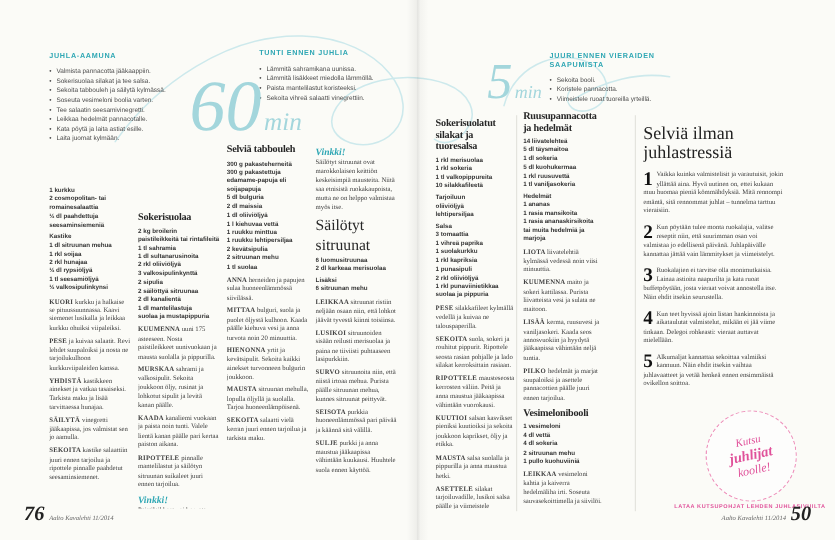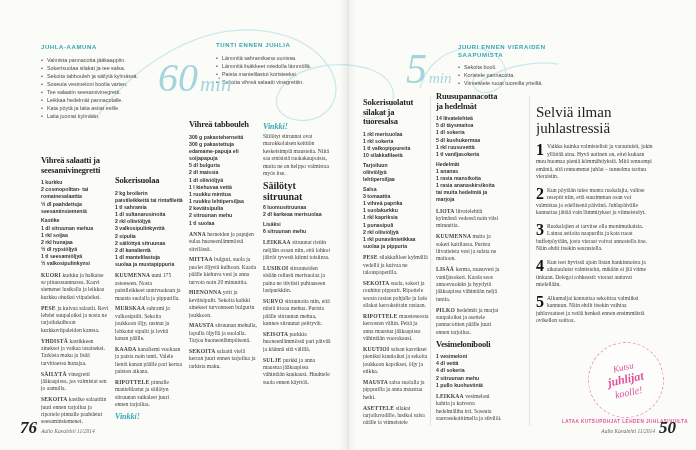--- a/index.html
+++ b/index.html
@@ -13,33 +13,33 @@
     background:linear-gradient(90deg,rgba(0,0,0,0) 0%,rgba(0,0,0,.05) 45%,rgba(0,0,0,.09) 50%,rgba(0,0,0,.03) 62%,rgba(0,0,0,0) 100%)}
   .vrule{position:absolute;width:1px;background:#e4e4de}
 
   .kicker{font-family:"Liberation Sans",sans-serif;font-weight:700;font-size:6px;
     letter-spacing:.6px;color:#2fa7b4;margin-bottom:4px;line-height:1.25}
   .tasks div{position:relative;padding-left:6px;font-family:"Liberation Sans",sans-serif;
     font-size:5.4px;line-height:1.5;color:#4b4b4b}
   .tasks div::before{content:"•";position:absolute;left:0;top:0}
 
   .bigtime{color:#a3d6dc;font-style:italic;line-height:1;display:flex;align-items:baseline;white-space:nowrap}
-  .bignum60{font-size:40px}.bigunit60{font-size:21px;margin-left:2px}
+  .bignum60{font-size:60px}.bigunit60{font-size:21px;margin-left:2px}
   .bignum5{font-size:42px}.bigunit5{font-size:15px;margin-left:2px}
 
   .col{position:absolute;overflow:hidden}
   .rtitle{font-weight:700;font-size:8.5px;letter-spacing:-.2px;line-height:1.12;color:#262626;margin-bottom:4px}
   .ing{margin-bottom:4px}
   .ing div{font-family:"Liberation Sans",sans-serif;font-weight:700;font-size:5.2px;line-height:1.38;color:#333}
   .ing div.sub{margin-top:2.5px}
   .steps div{font-size:5.6px;line-height:1.32;margin-bottom:3.5px;color:#404040}
   .steps b{letter-spacing:.2px}
   .tiplabel{color:#2fa7b4;font-weight:700;font-style:italic;font-size:8px;margin:2px 0}
   .tiptext{font-size:5.6px;line-height:1.32;color:#404040;margin-bottom:3px}
-  .subtitle{font-weight:700;font-size:10px;margin:2px 0;color:#262626}
+  .subtitle{font-weight:400;font-size:13px;margin:2px 0;color:#262626}
 
   .sb-title{font-weight:400;font-size:15px;line-height:1.08;color:#222;margin-bottom:7px}
   .tips .tip{font-size:5.6px;line-height:1.34;margin-bottom:6px;color:#404040;overflow:hidden}
   .tips .tipnum{float:left;font-family:"Liberation Serif",serif;font-size:16px;font-weight:700;
     line-height:.8;margin:1px 3px 0 0;color:#111}
 
   .stamp{position:absolute;width:76px;height:76px;border:1px dashed #ee93bd;border-radius:50%;
     transform:rotate(-12deg);display:flex;flex-direction:column;align-items:center;justify-content:center;
     color:#e0519a;font-style:italic;text-align:center;background:rgba(255,255,255,.6)}
   .stamp .s1{font-size:9px}.stamp .s2{font-size:12px;font-weight:700}.stamp .s3{font-size:10px}
@@ -101,21 +101,20 @@
   <div class="abs" style="left:458px;top:44px;width:104px">
     <div class="kicker">JUURI ENNEN VIERAIDEN SAAPUMISTA</div>
     <div class="tasks">
         <div>Sekoita booli.</div>
         <div>Koristele pannacotta.</div>
         <div>Viimeistele ruoat tuoreilla yrteillä.</div>
       </div>
   </div>
 
   <div class="col" style="left:41px;top:156px;width:68px;height:268px">
-    <div class="rtitle">Vihreä salaatti ja seesamivinegretti</div>
     <div class="ing">
         <div>1 kurkku</div>
         <div>2 cosmopolitan- tai romainesalaattia</div>
         <div>½ dl paahdettuja seesaminsiemeniä</div>
         <div class="sub">Kastike</div>
         <div>1 dl sitruunan mehua</div>
         <div>1 rkl soijaa</div>
         <div>2 rkl hunajaa</div>
         <div>½ dl rypsiöljyä</div>
         <div>1 tl seesamiöljyä</div>
@@ -148,21 +147,21 @@
         <div><b>KUUMENNA </b>uuni 175 asteeseen. Nosta paistileikkeet uunivuokaan ja mausta suolalla ja pippurilla.</div>
         <div><b>MURSKAA </b>sahrami ja valkosipulit. Sekoita joukkoon öljy, rusinat ja lohkotut sipulit ja levitä kanan päälle.</div>
         <div><b>KAADA </b>kanaliemi vuokaan ja paista noin tunti. Valele lientä kanan päälle pari kertaa paiston aikana.</div>
         <div><b>RIPOTTELE </b>pinnalle mantelilastut ja säilötyn sitruunan suikaleet juuri ennen tarjoilua.</div>
       </div>
     <div class="tiplabel">Vinkki!</div>
     <div class="tiptext">Paistileikkeet voi korvata rintafileillä. Kuivahko filee kostuu, kun sen päälle lusikoi paistolientä ennen tarjoilua.</div>
   </div>
 
   <div class="col" style="left:189px;top:120px;width:68px;height:304px">
-    <div class="rtitle">Vihreä tabbouleh</div>
+    <div class="rtitle">Selviä tabbouleh</div>
     <div class="ing">
         <div>300 g pakasteherneitä</div>
         <div>300 g pakastettuja edamame-papuja eli soijapapuja</div>
         <div>5 dl bulguria</div>
         <div>2 dl maissia</div>
         <div>1 dl oliiviöljyä</div>
         <div>1 l kiehuvaa vettä</div>
         <div>1 ruukku minttua</div>
         <div>1 ruukku lehtipersiljaa</div>
         <div>2 kevätsipulia</div>

